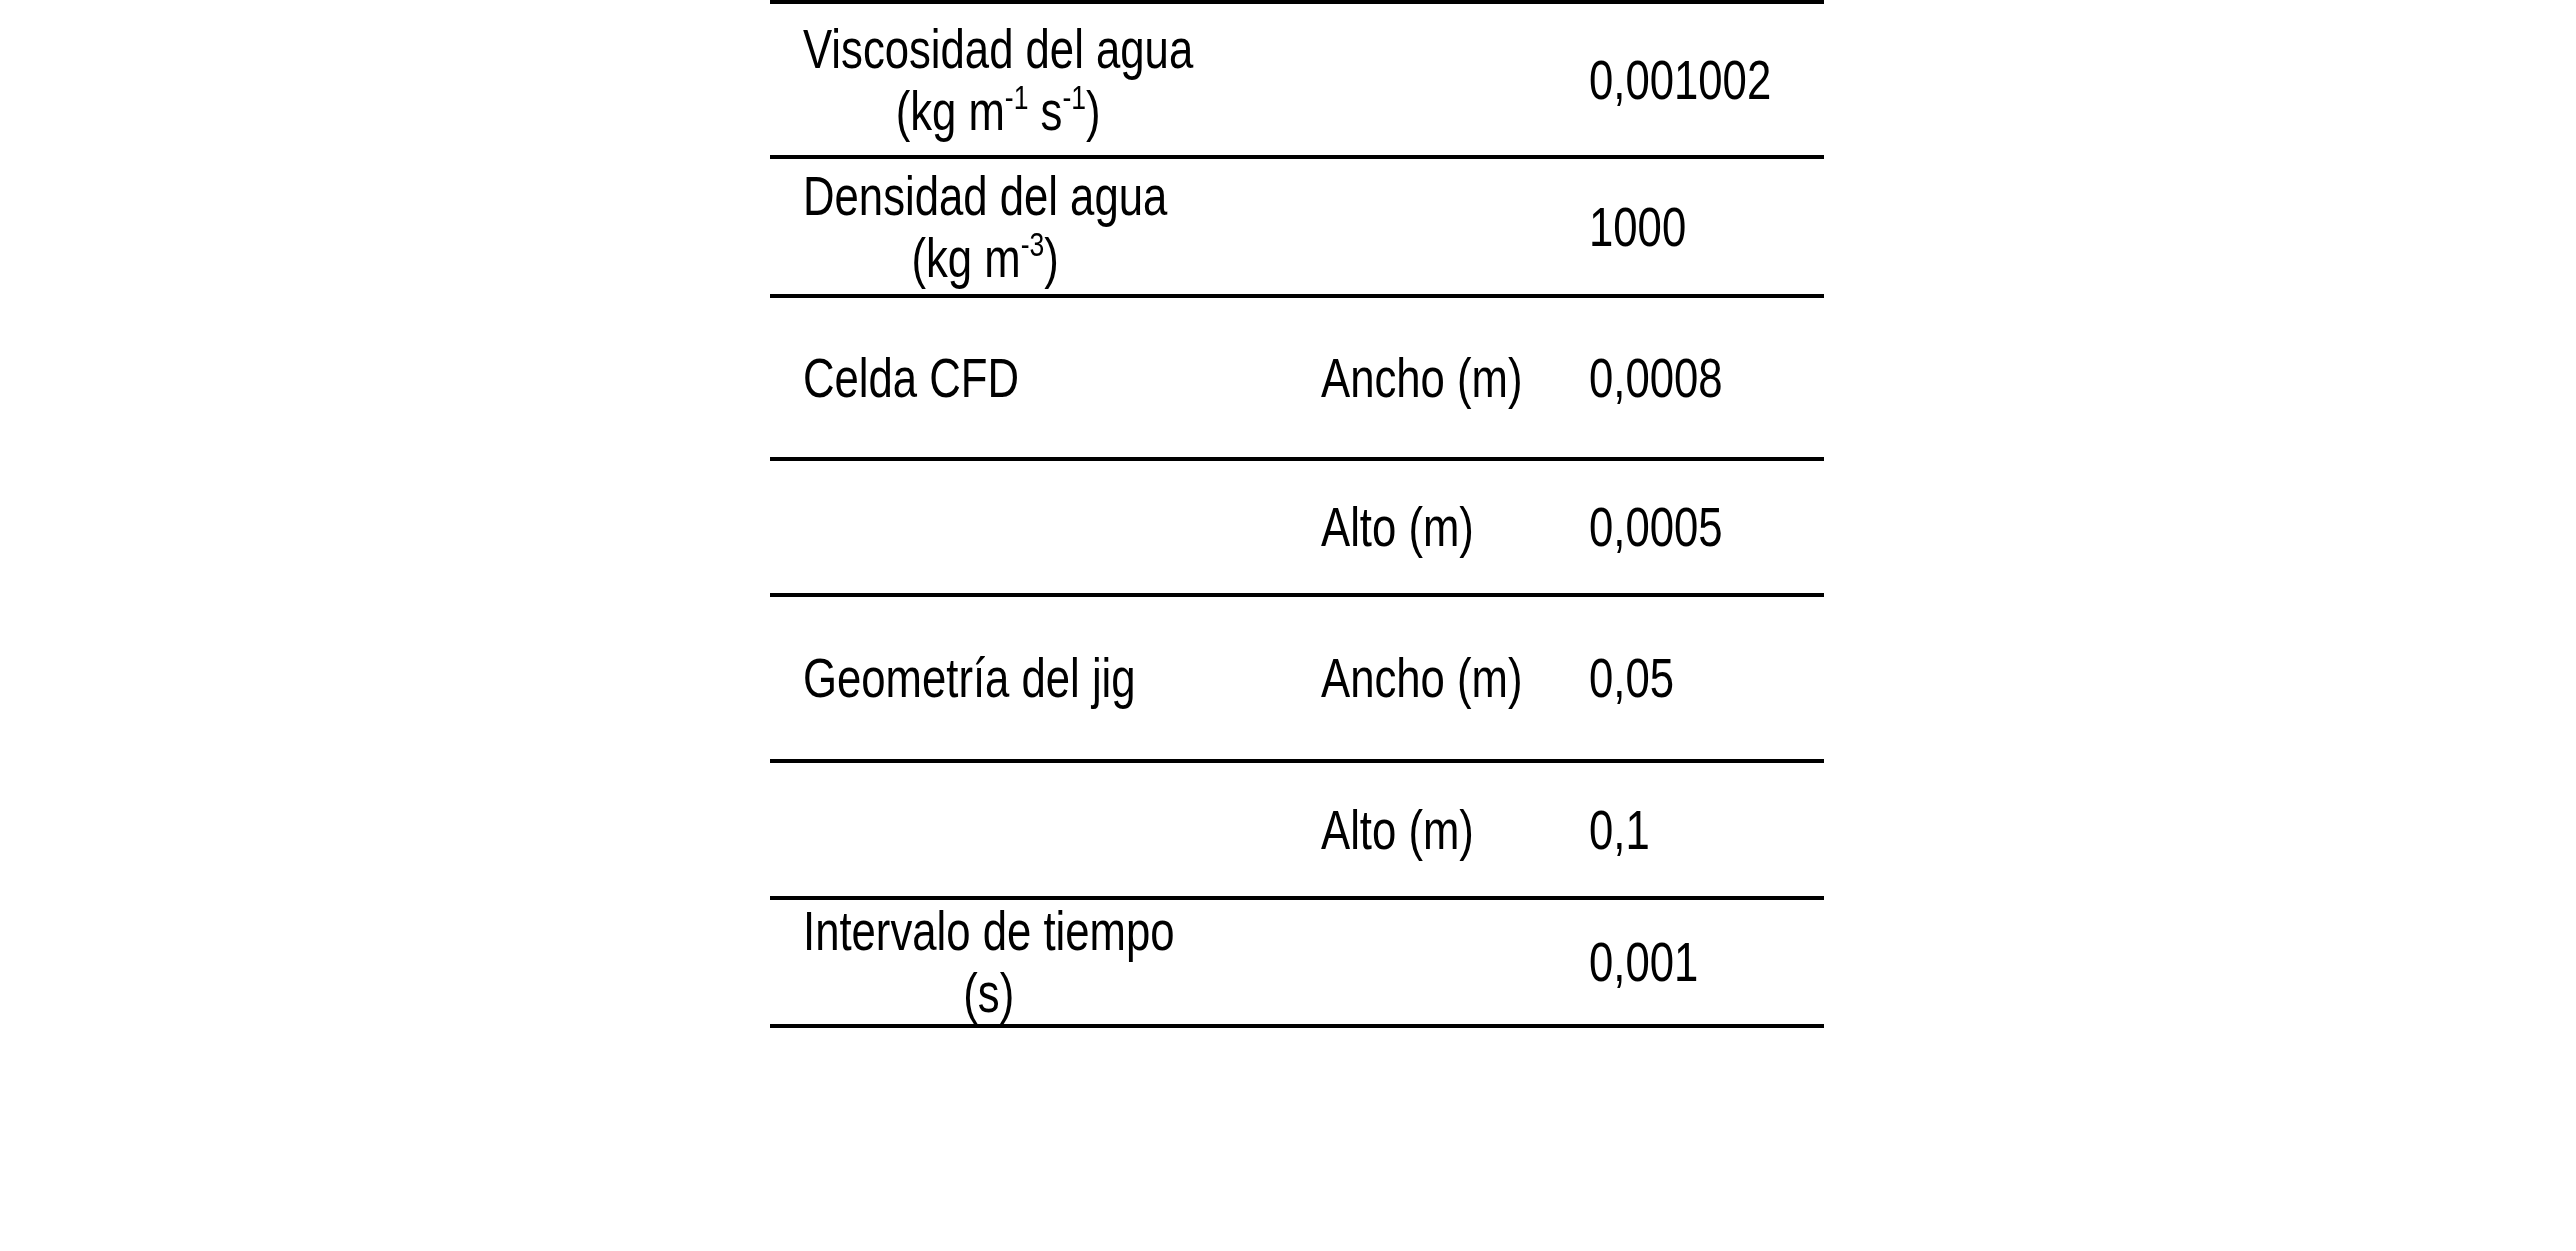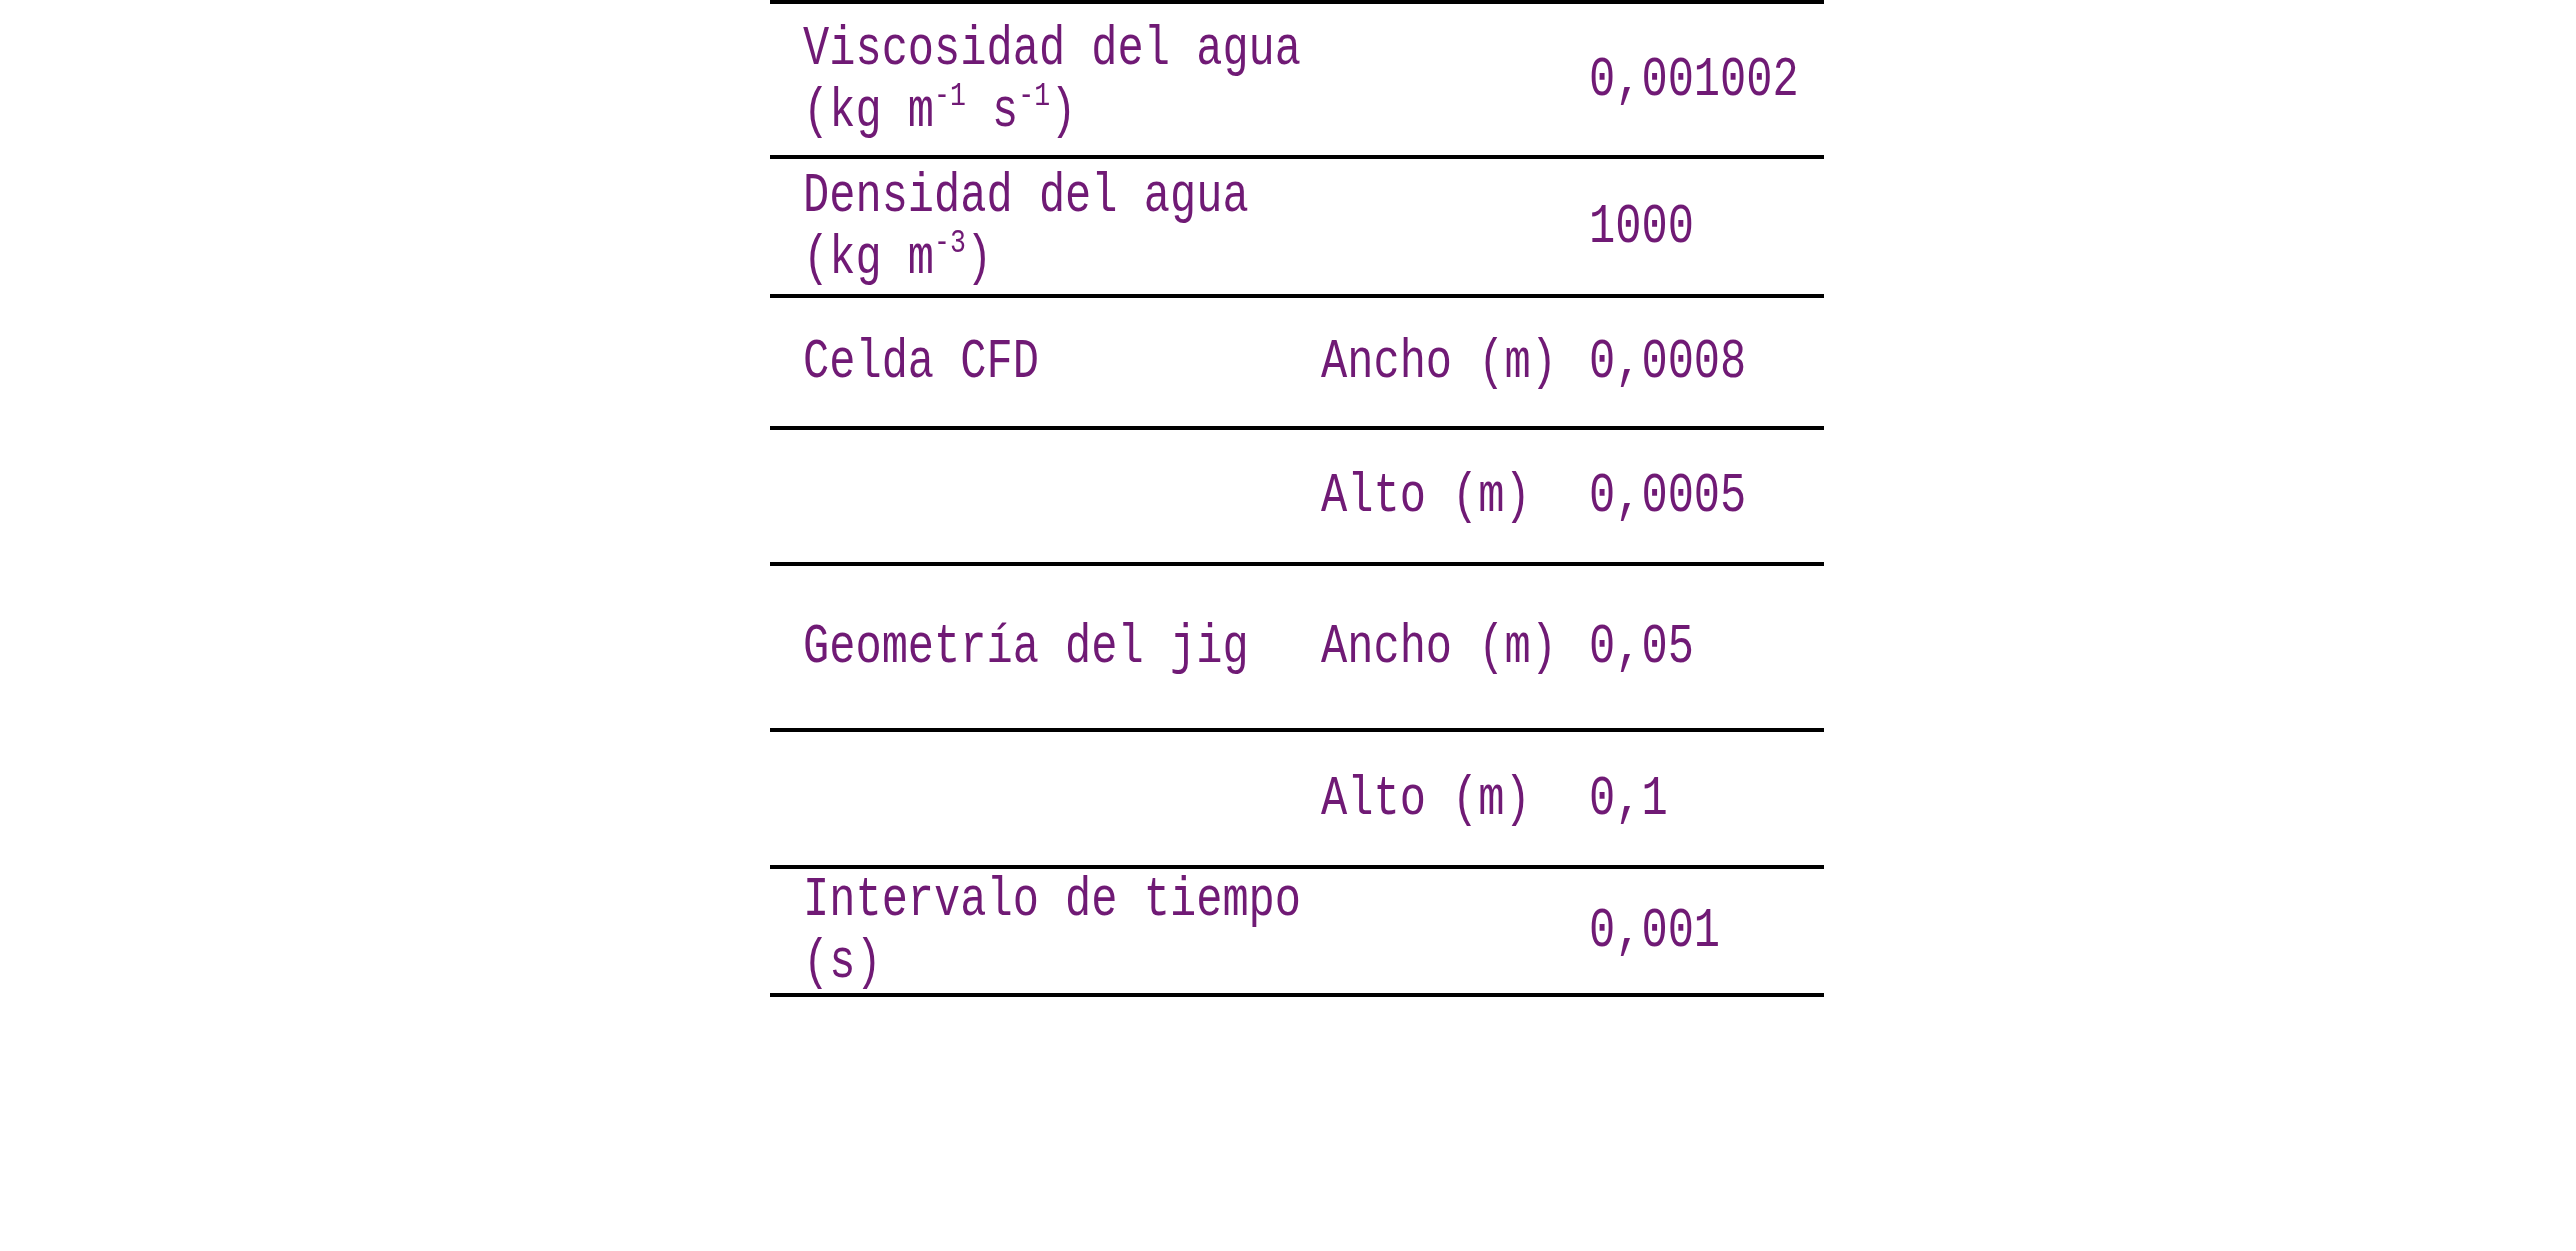--- a/index.html
+++ b/index.html
@@ -1,20 +1,21 @@
 <!DOCTYPE html>
 <html style="font-size:15px"><head>
 <meta charset="utf-8">
 <style>
   html, body { margin:0; padding:0; background:#ffffff; }
   body { width:2576px; height:1252px; position:relative; overflow:hidden; }
   .tbl {
     position:absolute; left:770px; top:0; width:1054px;
-    font-family:Liberation Mono, monospace;
-    color:#701a75;
+    font-family:Liberation Sans, sans-serif;
+    color:#000000;
+    text-align:center;
   }
   .row {
     position:relative; border-top:4.7px solid #000; box-sizing:border-box;
     display:flex; align-items:center;
   }
   .row.last { border-bottom:4.7px solid #000; }
   .cell {
     font-size:56px; line-height:62px; transform:scaleX(0.78); transform-origin:left center;
     white-space:nowrap;
   }
@@ -37,21 +38,21 @@
   </div>
 
   <div class="row" style="height:139px">
     <div class="cell c1">
       <div>Densidad del agua</div>
       <div><span>(kg m</span><sup>-3</sup><span>)</span></div>
     </div>
     <div class="cell c3">1000</div>
   </div>
 
-  <div class="row" style="height:132px">
+  <div class="row" style="height:163px">
     <div class="cell c1">Celda CFD</div>
     <div class="cell c2">Ancho (m)</div>
     <div class="cell c3">0,0008</div>
   </div>
 
   <div class="row" style="height:136px">
     <div class="cell c2">Alto (m)</div>
     <div class="cell c3">0,0005</div>
   </div>
 

